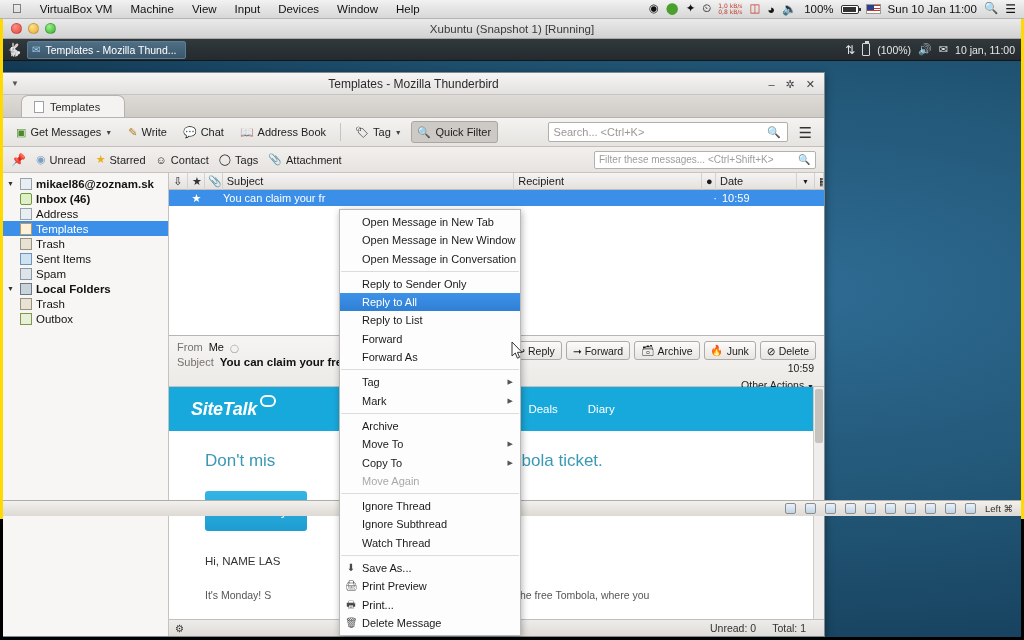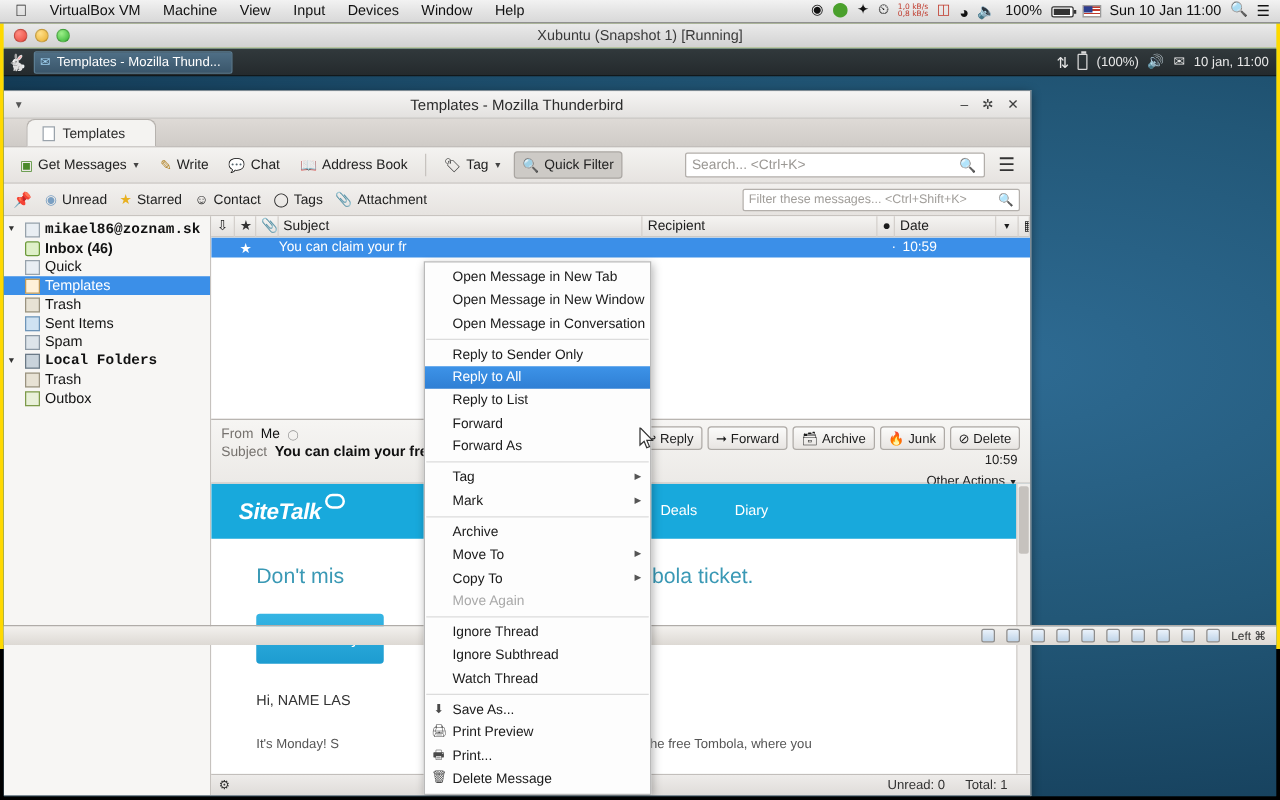--- a/index.html
+++ b/index.html
@@ -40,21 +40,21 @@
     display:inline-block; width:15px; height:10px;
     background:
       repeating-linear-gradient(to bottom, #c0392b 0px, #c0392b 1.3px, #fff 1.3px, #fff 2.6px);
     border:1px solid #999; position:relative;
   }
   .flagus:before { content:""; position:absolute; left:0; top:0; width:7px; height:5px; background:#2c3e8f; }
 
   
   #vbox-window {
     position: absolute; left: 0; top: 19px; width: 1024px; height: 500px;
-    background: #bef264;
+    background: #a16207;
     border: 3px solid #ffd900;
     border-top: none;
   }
   #vbox-titlebar {
     position: absolute; left: 0; top: 0; width: 1018px; height: 20px;
     background: linear-gradient(to bottom, #eaeaea, #d2d2d2);
     border-bottom: 1px solid #a8a8a8;
     display: flex; align-items: center;
   }
   .traffic { display:flex; gap:6px; padding-left:8px; }
@@ -182,21 +182,21 @@
   #qf-filterbox .sq { margin-left:auto; color:#555; }
 
   
   #tb-body { flex:1; display:flex; min-height:0; }
   #folder-pane {
     width:166px; background:#f7f6f4; border-right:1px solid #c6c2be;
     padding-top:3px; font-size:11.5px; color:#121212; overflow:hidden;
     display:flex; flex-direction:column;
   }
   .frow { display:flex; align-items:center; gap:4px; height:15px; padding-left:4px; white-space:nowrap; }
-  .frow.acct { font-weight:bold;font-family:Liberation Mono, monospace; }
+  .frow.acct { font-weight:bold; }
   .frow.sel { background:#3b8fe8; color:#fff; }
   .twisty { width:9px; font-size:7px; color:#333; display:inline-block; }
   .fico { width:12px; height:12px; display:inline-block; border:1px solid #97a2ab; background:#e9eef3; }
   .fico.inbox { border-color:#6c9a3a; background:#dff0c8; border-radius:2px; }
   .fico.templates { background:#fff1d9; border-color:#c09a5a; }
   .fico.trash { background:#e7e2d4; border-color:#9a9380; }
   .fico.sent { background:#cfe2f2; border-color:#6e95b8; }
   .fico.spam { background:#dde4ea; border-color:#8c99a5; }
   .fico.local { background:#c9d3db; border-color:#6b7a86; }
   .fico.outbox { background:#e9f0d9; border-color:#7d9a4a; }
@@ -460,21 +460,21 @@
               <span class="twisty">▼</span>
               <span class="fico"></span>
               <span>mikael86@zoznam.sk</span>
             </div>
             <div class="frow" style="padding-left:17px;font-weight:bold;">
               <span class="fico inbox"></span>
               <span>Inbox (46)</span>
             </div>
             <div class="frow" style="padding-left:17px;">
               <span class="fico"></span>
-              <span>Quick</span>
+              <span>Address</span>
             </div>
             <div class="frow sel" style="padding-left:17px;">
               <span class="fico templates"></span>
               <span>Templates</span>
             </div>
             <div class="frow" style="padding-left:17px;">
               <span class="fico trash"></span>
               <span>Trash</span>
             </div>
             <div class="frow" style="padding-left:17px;">

